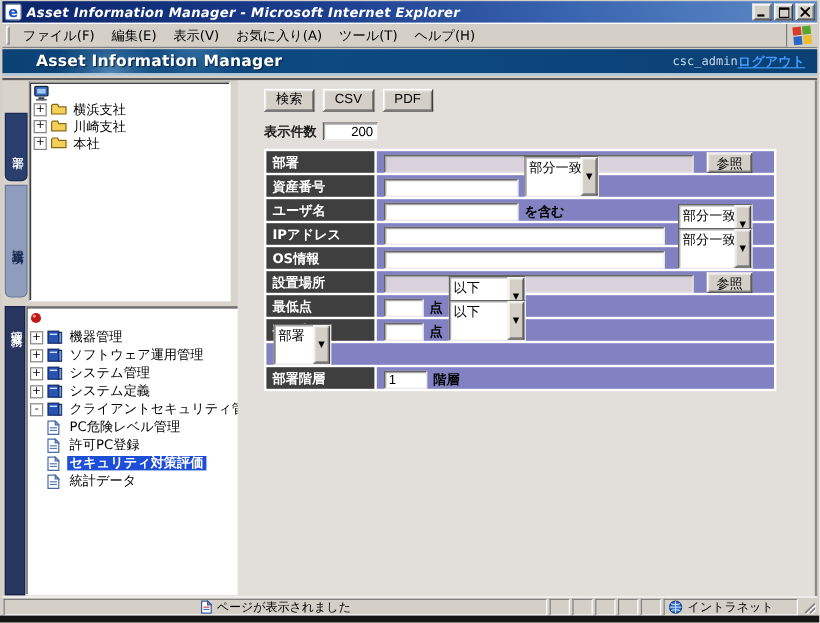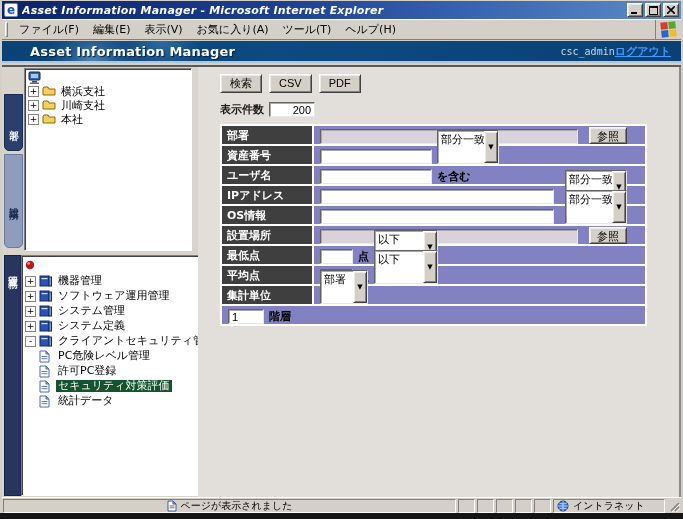--- a/index.html
+++ b/index.html
@@ -68,21 +68,21 @@
   .tabstrip{width:20px;display:flex;flex-direction:column;}
   .vtab{writing-mode:vertical-rl;text-orientation:upright;font-size:10px;
     display:flex;align-items:center;justify-content:center;width:19px;
     border-radius:0 0 5px 5px;letter-spacing:1px;cursor:pointer;}
   .vtab.active{background:#2b3f6e;color:#fff;border:1px solid #1a2a52;}
   .vtab.inactive{background:#8f9cbc;color:#14254e;border:1px solid #6a7aa0;}
   .treebox{flex:1;margin-left:0;}
   .tree{padding:2px 0 0 3px;}
   .trow{display:flex;align-items:center;height:13px;margin-bottom:1px;white-space:nowrap;}
   .trow .lbl{font-size:11px;color:#000;padding:0 2px;line-height:12px;}
-  .trow .lbl.selected{background:#14532d;color:#fff;}
+  .trow .lbl.selected{background:#1d4ed8;color:#fff;font-weight:bold;}
   .expander{width:11px;height:11px;min-width:11px;background:#fff;border:1px solid #848484;
     color:#000;font-size:9px;line-height:9px;text-align:center;margin-right:3px;cursor:pointer;}
   .tico{width:14px;height:13px;min-width:14px;margin-right:3px;display:inline-flex;}
   .tico svg{display:block;}
   .indent1{margin-left:14px;}
   .panel-gap{height:4px;}
   .panel-bottom{flex:1;display:flex;padding:0 2px 1px 2px;}
   .vtab-full{width:17px;background:#27355f;border:1px solid #16224a;color:#fff;
     writing-mode:vertical-rl;text-orientation:upright;font-size:10px;letter-spacing:1px;
     padding-top:12px;display:flex;justify-content:flex-start;align-items:center;}
@@ -476,30 +476,30 @@
             <input class="tbox inset-field w-small" type="text" style="">
             <span class="suffix">点</span>
             <span class="sel w-under">
               <span class="sel-txt">以下</span>
               <span class="sel-arrow outset">▼</span>
             </span>
           </div>
         </div>
 
         <div class="frow">
-          <div class="flabel">集計単位</div>
           <div class="fval">
             <span class="sel w-unit">
               <span class="sel-txt">部署</span>
               <span class="sel-arrow outset">▼</span>
             </span>
           </div>
         </div>
 
         <div class="frow">
+          <div class="flabel">部署階層</div>
           <div class="fval">
             <input class="tbox inset-field w-tier" type="text" value="1" style="">
             <span class="suffix">階層</span>
           </div>
         </div>
 
       </div>
     </div>
   </div>
 

